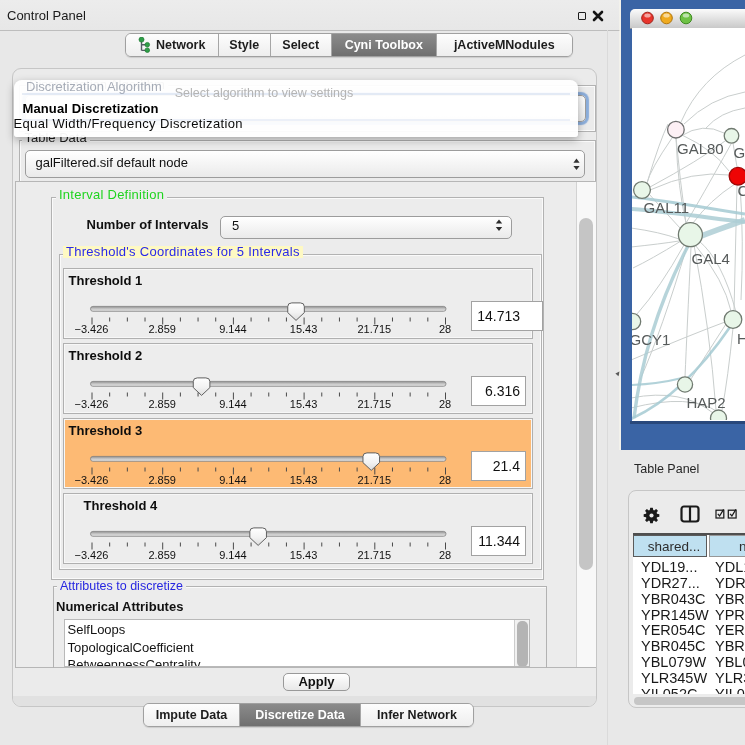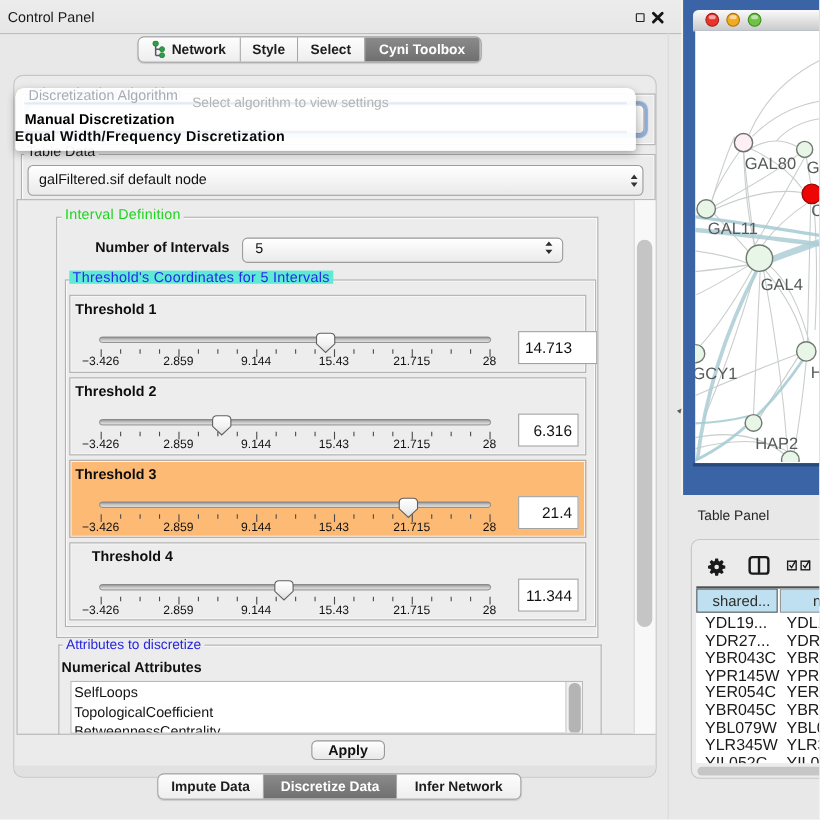--- a/index.html
+++ b/index.html
@@ -32,20 +32,21 @@
   <div class="tstrip" style="left:85px;top:32.5px;margin-left:40px;">
     <div class="seg" style="width:92.5px;"><svg width="13" height="16" viewBox="0 0 13 16" style="margin-right:5px;">
       <path d="M3.5,4 L3.5,13.4 M3.5,7.7 L9,7.7 M3.5,13.4 L9,13.4" stroke="#565b66" stroke-width="1.4" fill="none"></path>
       <circle cx="3.5" cy="2.6" r="2.5" fill="#2f9e48" stroke="#1f7a34" stroke-width="0.7"></circle>
       <circle cx="9.3" cy="7.7" r="2.3" fill="#2f9e48" stroke="#1f7a34" stroke-width="0.7"></circle>
       <circle cx="9.3" cy="13.2" r="2.3" fill="#2f9e48" stroke="#1f7a34" stroke-width="0.7"></circle>
         </svg>Network</div>
     <div class="seg" style="width:52.5px;">Style</div>
     <div class="seg" style="width:60.5px;">Select</div>
     <div class="seg sel" style="width:105.5px;">Cyni Toolbox</div>
+    <div class="seg" style="width:134.5px;border-right:none;">jActiveMNodules</div>
   </div>
 
   <div class="abs" style="left:12px;top:68px;width:585px;height:639px;background:#ebebeb;border:1px solid #c6c6c6;border-radius:9px;box-sizing:border-box;"></div>
   <div class="abs" style="left:13px;top:696px;width:583px;height:10px;background:#e1e1e1;border-radius:0 0 8px 8px;"></div>
 
   <div class="abs etched" style="left:18.5px;top:85px;width:575.5px;height:45px;"></div>
   <div class="gtitle" style="left:26px;top:79px;font-size:13px;color:#3c3c3c;">Discretization Algorithm</div>
   <div class="combo" style="left:25px;top:95px;width:559px;height:25px;box-shadow:0 0 1px 3px rgba(115,158,214,0.8);"></div>
 
   <div class="abs etched" style="left:18.5px;top:139.5px;width:575.5px;height:41px;"></div>
@@ -64,21 +65,21 @@
   <div class="gtitle" style="left:56px;top:189px;font-size:13px;letter-spacing:0.25px;color:#1fd41f;background:#ececec;">Interval Definition</div>
 
   <div class="abs" style="left:86.5px;top:216.5px;font-size:13px;font-weight:bold;color:#111;">Number of Intervals</div>
   <div class="combo" style="left:219.5px;top:215.5px;width:290px;height:21px;"></div>
   <div class="abs" style="left:232px;top:217.5px;font-size:13px;color:#111;">5</div>
   <svg class="abs" style="left:495px;top:219px;" width="8" height="13" viewBox="0 0 8 13">
     <path d="M4,0.5 L7.2,4.5 L0.8,4.5 Z M0.8,8 L7.2,8 L4,12 Z" fill="#2c2c2c"></path>
     </svg>
 
   <div class="abs etched" style="left:59px;top:254px;width:481px;height:314px;"></div>
-  <div class="gtitle" style="left:63px;top:245.5px;font-size:13px;letter-spacing:0.28px;color:#2929ea;background:#5eead4;">Threshold's Coordinates for 5 Intervals</div>
+  <div class="gtitle" style="left:63px;top:245.5px;font-size:13px;letter-spacing:0.28px;color:#2929ea;background:#fef9c3;">Threshold's Coordinates for 5 Intervals</div>
 <svg width="0" height="0" style="position:absolute">
       <defs>
 <linearGradient id="trkg" x1="0" y1="0" x2="0" y2="1">
           <stop offset="0" stop-color="#8e8e8e"></stop>
           <stop offset="0.45" stop-color="#c2c2c2"></stop>
           <stop offset="1" stop-color="#e9e9e9"></stop>
         </linearGradient>
 <linearGradient id="thg" x1="0" y1="0" x2="0" y2="1">
           <stop offset="0" stop-color="#ffffff"></stop>
           <stop offset="0.55" stop-color="#f2f2f2"></stop>
@@ -247,21 +248,21 @@
   <svg class="abs" style="left:614px;top:368.5px;" width="7" height="8" viewBox="0 0 7 8">
     <path d="M6,2.2 L1.4,4.4 L4.4,7.2 Z" fill="#5a5a5a"></path>
     </svg>
 
   <div class="abs" style="left:14px;top:80px;width:564px;height:56.5px;background:rgba(255,255,255,0.95);border-radius:8px 8px 3px 3px;box-shadow:0 3px 8px rgba(0,0,0,0.30);z-index:50;"></div>
   <div class="abs" style="left:26px;top:79px;font-size:13px;color:rgba(95,105,125,0.55);z-index:52;">Discretization Algorithm</div>
   <div class="abs" style="left:22px;top:93px;width:548px;height:2px;background:rgba(140,170,215,0.20);z-index:51;"></div>
   <div class="abs" style="left:22px;top:119px;width:548px;height:2px;background:rgba(140,170,215,0.16);z-index:51;"></div>
   <div class="abs" style="left:14px;top:86px;width:500px;text-align:center;font-size:12.5px;color:#b4b4b4;z-index:51;">Select algorithm to view settings</div>
   <div class="abs" style="left:22.5px;top:100.5px;font-size:13px;font-weight:bold;color:#000;letter-spacing:0.12px;z-index:51;">Manual Discretization</div>
-  <div class="abs" style="left:13.5px;top:116px;font-size:13px;color:#0a0a0a;letter-spacing:0.35px;z-index:51;font-weight:bold;">Equal Width/Frequency Discretization</div>
+  <div class="abs" style="left:13.5px;top:116px;font-size:13px;color:#0a0a0a;letter-spacing:0.35px;z-index:51;">Equal Width/Frequency Discretization</div>
 
   <div class="abs" style="left:607px;top:30px;width:1px;height:715px;background:#dadada;"></div>
   <div class="abs" style="left:619px;top:0;width:1.5px;height:450px;background:rgba(250,248,236,0.55);"></div>
 
   <div class="abs" style="left:621px;top:0;width:124px;height:450px;background:#3a64a5;"></div>
   <div class="abs" style="left:630px;top:420.5px;width:115px;height:3.5px;background:rgba(23,43,82,0.5);z-index:2;"></div>
   <div class="abs" style="left:630px;top:9px;width:115px;height:19px;background:linear-gradient(#fbfbfb,#c9c9c9);border-bottom:1px solid #8e8e8e;border-radius:5px 0 0 0;"></div>
   <svg class="abs" style="left:640px;top:11px;z-index:5;" width="60" height="14" viewBox="0 0 60 14">
     <circle cx="7.5" cy="7" r="5.8" fill="#e8352c" stroke="#a02018" stroke-width="1"></circle>
     <circle cx="26.5" cy="7" r="5.8" fill="#efaa1f" stroke="#b07408" stroke-width="1"></circle>

